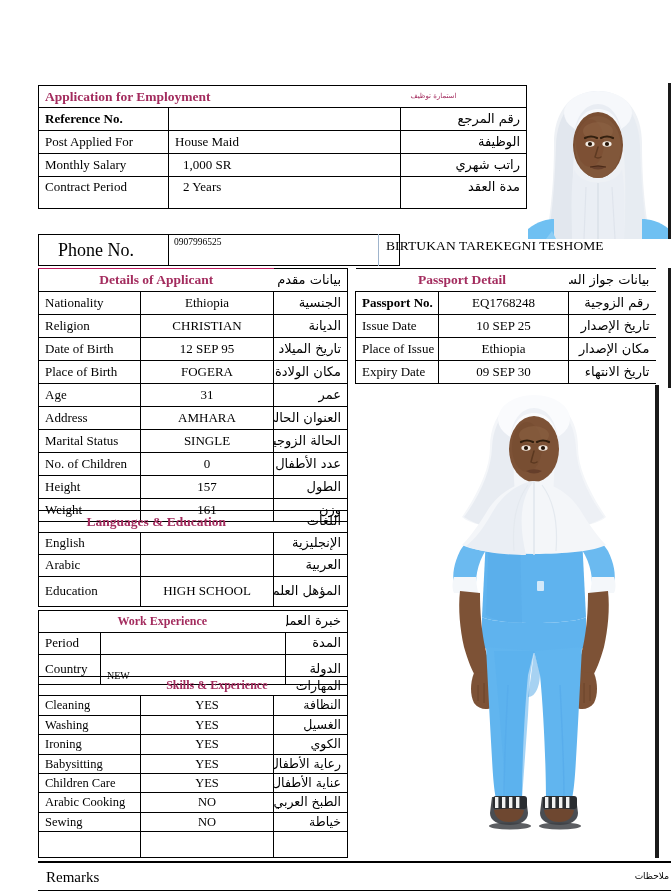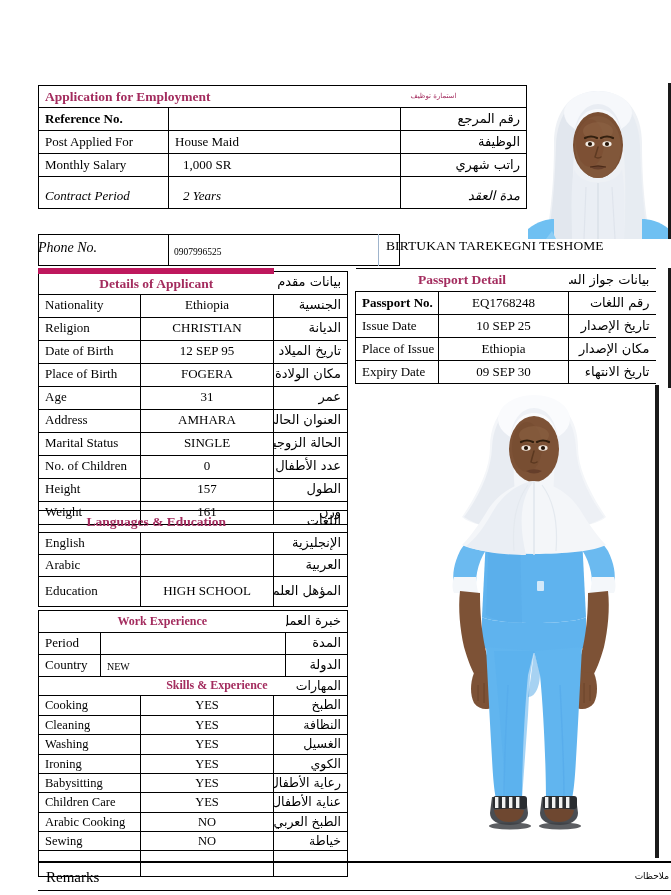--- a/index.html
+++ b/index.html
@@ -58,29 +58,29 @@
   .bold { font-weight: bold; }
   .sup { font-size: 11px; vertical-align: super; }
 
   
   #top-table {
     position: absolute; left: 38px; top: 85px;
     width: 488px;
   }
   #top-table td { height: 23px; }
   #top-table .hdrow td { height: 22px; }
-  #top-table .tall td { height: 32px; vertical-align: top; padding-top: 12px; font-style: italic; }
+  #top-table .tall td { height: 32px; vertical-align: top; padding-top: 3px; }
   #phone-row-wrap { position: absolute; left: 38px; top: 234px; width: 633px; height: 32px; }
   #phone-box {
     position: absolute; left: 0; top: 0; width: 362px; height: 32px;
     border: 1px solid #000; border-top: 1px solid #000;
   }
   #phone-div { position: absolute; left: 130px; top: 0; width: 1px; height: 32px; background: #000; }
-  #phone-lbl { position: absolute; left: 0; top: 6px; font-size: 14px; font-style: italic; }
-  #phone-val { position: absolute; left: 136px; top: 13px; font-size: 9.5px; }
+  #phone-lbl { position: absolute; left: 20px; top: 6px; font-size: 18px; }
+  #phone-val { position: absolute; left: 136px; top: 3px; font-size: 9.5px; }
   #name-box { position: absolute; left: 340px; top: 0px; width: 331px; height: 32px; border-left: 1px solid #9fb4cc; }
   #name-val { position: absolute; left: 348px; top: 4px; font-size: 13.5px; letter-spacing: 0.1px; }
 
   
   #details-table {
     position: absolute; left: 38px; top: 268px;
     width: 309px;
   }
   #details-table td { height: 23px; }
 
@@ -186,21 +186,21 @@
   </div>
 
   <table class="tbl" id="details-table">
     <colgroup>
       <col style="width:102px">
         <col style="width:133px">
         <col style="width:74px">
     </colgroup>
     <tbody>
       <tr>
-        <td colspan="2" style="border-right:none;border-top:6px solid #be185d;margin-top:32px;">
+        <td colspan="2" style="border-right:none;border-top:1px solid #be185d;margin-top:32px;">
           <span class="sec-title" style="display:block;">Details of Applicant</span>
         </td>
         <td class="ar-hd" style="border-left:none;">بيانات مقدم الطلب</td>
       </tr>
 
       <tr>
         <td>Nationality</td>
         <td class="ctr">Ethiopia</td>
         <td class="ar">الجنسية</td>
       </tr>
@@ -261,21 +261,21 @@
     <tbody>
       <tr>
         <td colspan="2" style="border-right:none;border-top:1px solid #000;border-left:none;">
           <span class="sec-title" style="display:block;">Passport Detail</span>
         </td>
         <td class="ar-hd" style="border-left:none;border-right:none;">بيانات جواز السفر</td>
       </tr>
       <tr>
         <td class="bold">Passport No.</td>
         <td class="ctr">EQ1768248</td>
-        <td class="ar" style="border-right:none;">رقم اللغات</td>
+        <td class="ar" style="border-right:none;">رقم الزوجية</td>
       </tr>
       <tr>
         <td>Issue Date</td>
         <td class="ctr">10 SEP 25</td>
         <td class="ar" style="border-right:none;">تاريخ الإصدار</td>
       </tr>
       <tr>
         <td>Place of Issue</td>
         <td class="ctr">Ethiopia</td>
         <td class="ar" style="border-right:none;">مكان الإصدار</td>
@@ -332,45 +332,40 @@
         </td>
         <td class="ar-hd" style="border-left:none;">خبرة العمل</td>
       </tr>
       <tr>
         <td>Period</td>
         <td class="lft"></td>
         <td class="ar">المدة</td>
       </tr>
       <tr>
         <td>Country</td>
-        <td class="lft" style="font-size:10px;vertical-align:top;padding-top:6px;">NEW</td>
+        <td class="lft" style="font-size:10px;vertical-align:top;padding-top:15px;">NEW</td>
         <td class="ar">الدولة</td>
       </tr>
     </tbody>
   </table>
 
   <table class="tbl" id="skills-table">
     <colgroup>
       <col style="width:102px">
         <col style="width:133px">
         <col style="width:74px">
     </colgroup>
     <tbody>
       <tr>
         <td colspan="2" style="border-right:none;">
           <span class="sec-title sec-title-sm" style="display:block;text-align:right;padding-left:6px;">Skills &amp; Experience</span>
         </td>
         <td class="ar-hd" style="border-left:none;">المهارات</td>
       </tr>
 
-      <tr>
-        <td>Cooking</td>
-        <td class="ctr">YES</td>
-        <td class="ar">الطبخ</td>
-      </tr>
       <tr>
         <td>Cleaning</td>
         <td class="ctr">YES</td>
         <td class="ar">النظافة</td>
       </tr>
       <tr>
         <td>Washing</td>
         <td class="ctr">YES</td>
         <td class="ar">الغسيل</td>
       </tr>

